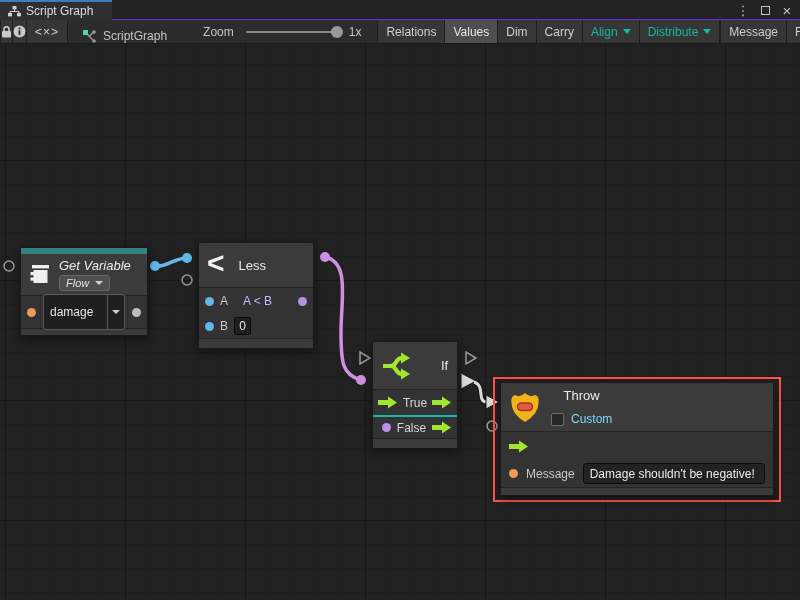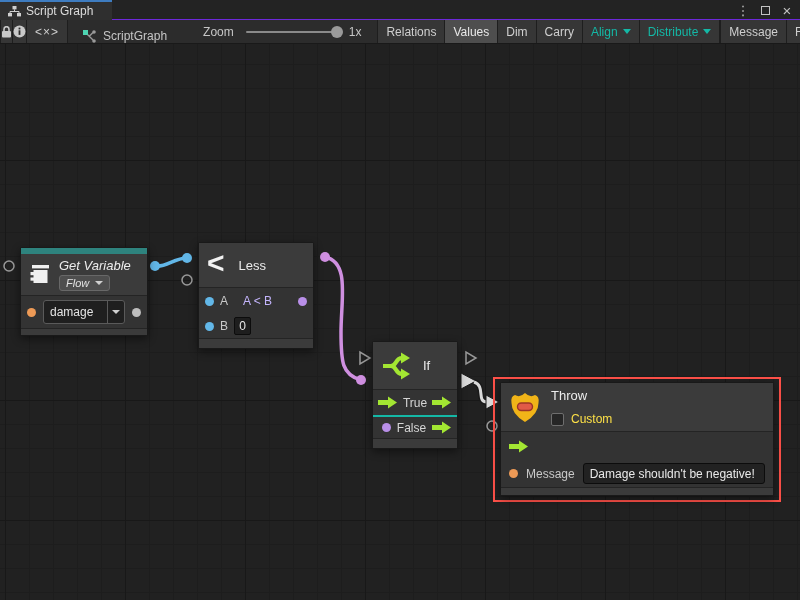--- a/index.html
+++ b/index.html
@@ -57,55 +57,55 @@
   .plabel { color:#c9c9c9; }
 
   
   .node.getvar { left:20px; top:203px; width:128px; }
   .teal-bar { height:6px; background:var(--teal,#2e837e); }
   .gv-head { height:41px; padding:0 6px;font-style:italic; }
   .gv-col { margin-left:6px; display:flex; flex-direction:column; gap:2px; }
   .pill { background:#4e4e4e; border:1px solid #686868; border-radius:3px; color:#e2e2e2; font-size:11px; padding:1px 6px; display:inline-flex; align-items:center; gap:6px; width:max-content; }
   .pill .dd-arrow { width:0;height:0;border-left:4px solid transparent;border-right:4px solid transparent;border-top:4px solid #d0d0d0; }
   .gv-body { height:33px; padding:0 6px; gap:7px; }
-  .field-dd { flex:1 1 auto; height:24px; background:#1f1f1f; border:1px solid #5a5a5a; border-radius:3px; display:flex; align-items:center; overflow:hidden; }
+  .field-dd { flex:1 1 auto; height:36px; background:#1f1f1f; border:1px solid #5a5a5a; border-radius:3px; display:flex; align-items:center; overflow:hidden; }
   .field-dd .val { flex:1 1 auto; padding:0 6px; color:#e4e4e4; }
   .field-dd .dd-seg { width:17px; align-self:stretch; border-left:1px solid #5a5a5a; display:flex; align-items:center; justify-content:center; }
   .field-dd .dd-arrow { width:0;height:0;border-left:4px solid transparent;border-right:4px solid transparent;border-top:4px solid #cfcfcf; }
   .gv-foot { height:7px; }
 
   
   .node.less { left:198px; top:198px; width:116px; }
   .less-head { height:44px; padding:0 8px; }
   .less-glyph { font-size:30px; font-weight:bold; color:#f2f2f2; line-height:1; margin-top:-4px; }
   .less-head .n-title { margin-left:14px; }
   .less-rowA { height:26px; padding:0 6px; gap:6px; }
   .less-rowB { height:24px; padding:0 6px; gap:6px; }
   .spacer { flex:1 1 auto; }
   .outlabel { color:#c4b5fd; margin-right:20px; }
   .valbox { min-width:17px; height:18px; background:#1e1e1e; border:1px solid #0c0c0c; border-radius:2px; color:#e8e8e8; display:flex; align-items:center; justify-content:center; padding:0 3px; }
   .less-foot { height:10px; }
 
   
   .node.ifnode { left:372px; top:297px; width:86px; }
   .if-head { height:47px; padding:0 8px; }
-  .if-head .n-title { margin-left:10px; }
+  .if-head .n-title { margin-left:28px; }
   .if-rowT { height:25px; padding:0 5px; }
   .if-rowF { height:23px; padding:0 5px; border-top:2px solid #14b8a6; }
   .if-rowF .dot { margin-left:4px; }
   .flow-arrow { flex:0 0 auto; display:block; }
   .if-mid { flex:1 1 auto; text-align:center; color:#d6d6d6; }
   .if-foot { height:10px; }
 
   
   .sel-border { position:absolute; left:493px; top:333px; width:288px; height:125px; border:2px solid var(--selection,#ff5149); z-index:1; }
   .node.throw { left:500px; top:338px; width:274px; }
   .th-head { height:48px; padding:0 8px; }
-  .th-col { margin-left:10px; display:flex; flex-direction:column; gap:9px; }
-  .chk-row { display:flex; align-items:center; gap:7px; color:#fde047; }
+  .th-col { margin-left:10px; display:flex; flex-direction:column; gap:9px;text-align:center; }
+  .chk-row { display:flex; align-items:center; gap:7px; color:#7dd3fc; }
   .checkbox { width:13px; height:13px; background:#262626; border:1px solid #6e6e6e; border-radius:2px; }
   .th-row1 { height:28px; padding:0 8px; }
   .th-row2 { height:27px; padding:0 8px; gap:8px; }
   .msg-field { flex:1 1 auto; height:21px; background:#222222; border:1px solid #0c0c0c; border-radius:3px; color:#e9e9e9; display:flex; align-items:center; padding:0 6px; white-space:nowrap; overflow:hidden; }
   .th-foot { height:8px; }
 </style>
 </head>
 <body>
 
 <div class="tabbar">

